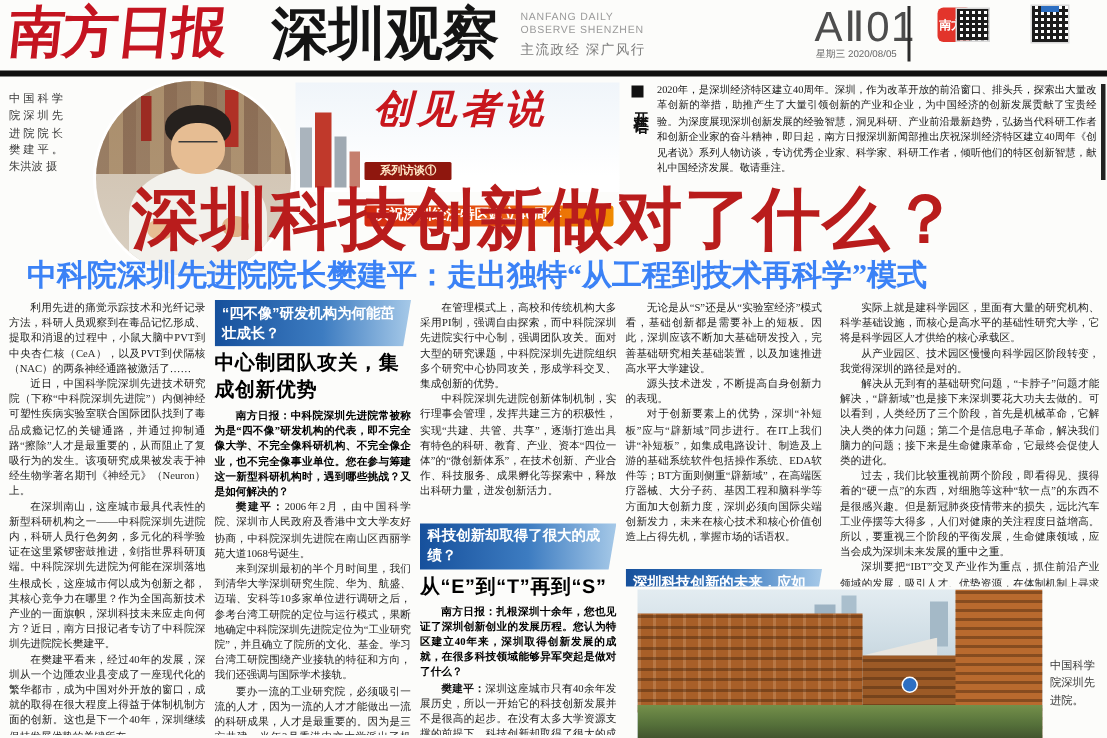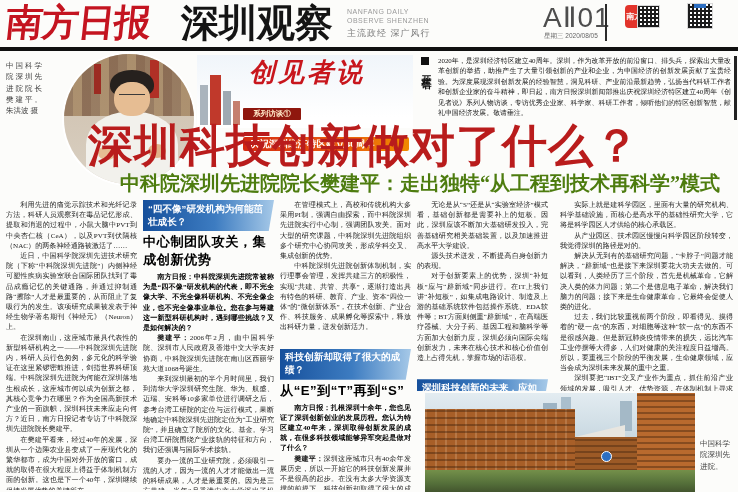--- a/index.html
+++ b/index.html
@@ -58,22 +58,22 @@
   .ed-label{position:absolute;left:420px;top:57px;width:13px;height:66px;
     writing-mode:vertical-rl;font-size:10px;font-weight:900;color:#111;letter-spacing:2px;}
   .ed-square{position:absolute;left:421px;top:57px;width:8px;height:8px;background:#111;}
   .ed-label span{margin-top:10px;}
   .ed-note{position:absolute;left:438px;top:56px;width:293px;height:71px;font-size:6.9px;line-height:1.52;
     text-align:justify;color:#161616;overflow:hidden;font-family:"Liberation Serif",serif;}
   .right-rule{position:absolute;left:734px;top:56px;width:2.5px;height:64px;background:#222;}
   
   .headline{position:absolute;left:88px;top:122px;width:572px;font-size:45px;
     font-weight:900;letter-spacing:1px;color:#b91c1c;line-height:1.05;}
-  .subhead{position:absolute;left:18px;top:170px;width:702px;text-align:right;font-size:20px;
-    font-weight:700;color:#4d7c0f;font-family:"Liberation Serif",serif;}
+  .subhead{position:absolute;left:18px;top:170px;width:702px;text-align:left;font-size:20px;
+    font-weight:700;color:#3b82f6;font-family:"Liberation Serif",serif;}
   
   .col{position:absolute;top:200px;height:290px;overflow:hidden;}
   .c1{left:6px;width:131px;}
   .c2{left:143px;width:131px;}
   .c3{left:280px;width:131px;}
   .c4{left:417px;width:131px;height:191px;}
   .c5{left:560px;width:173px;height:191px;}
   .bp{font-size:7.1px;line-height:1.44;text-align:justify;text-indent:2em;color:#1c1c1c;
     font-family:"Liberation Serif",serif;}
   .bp.q{font-weight:700;color:#000;}

